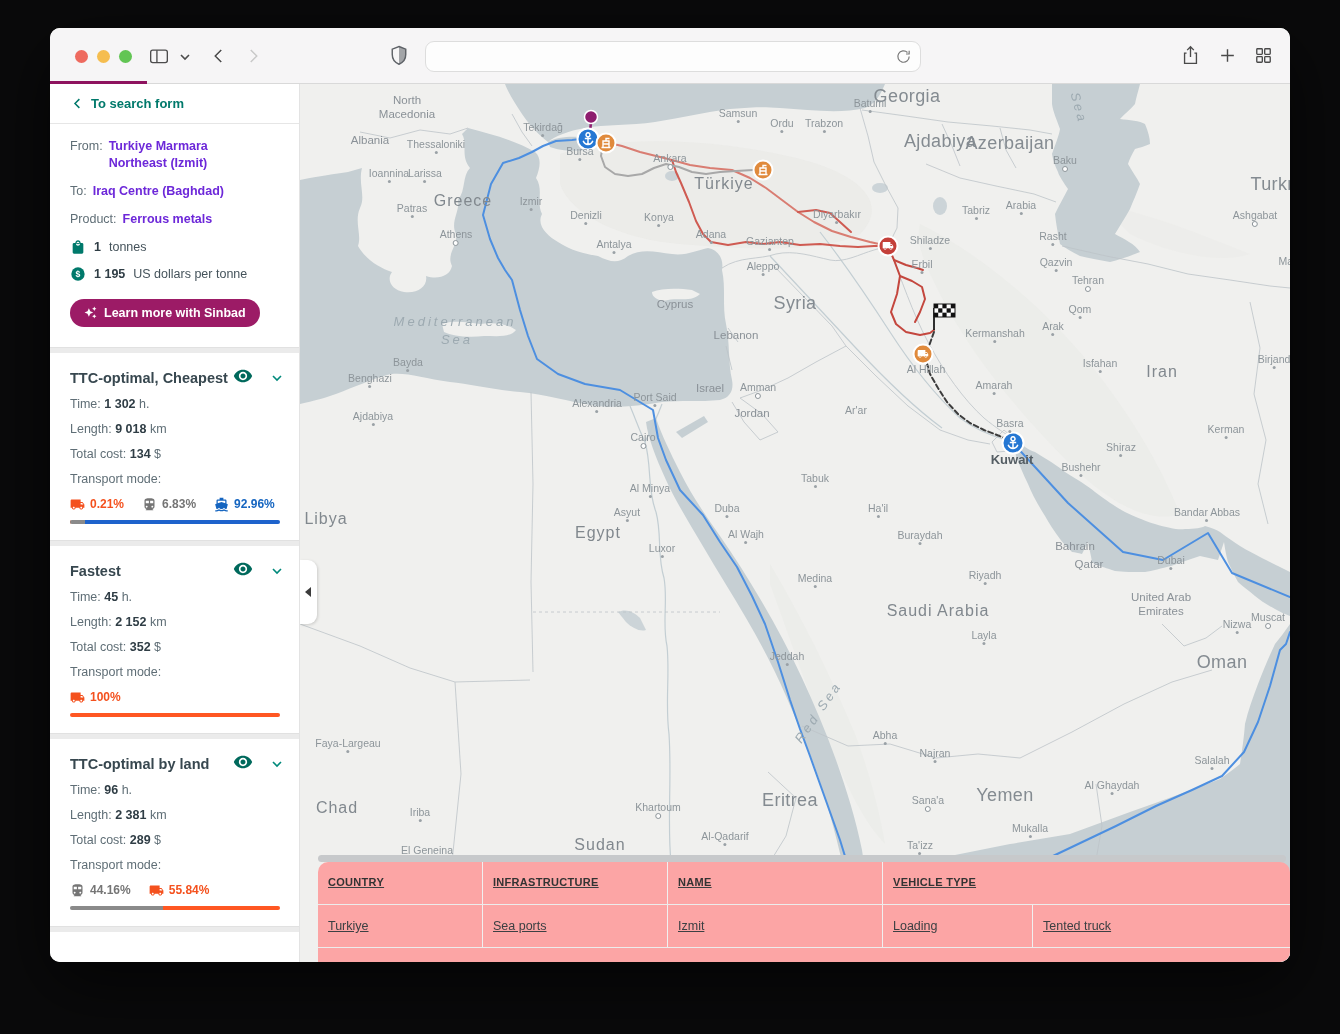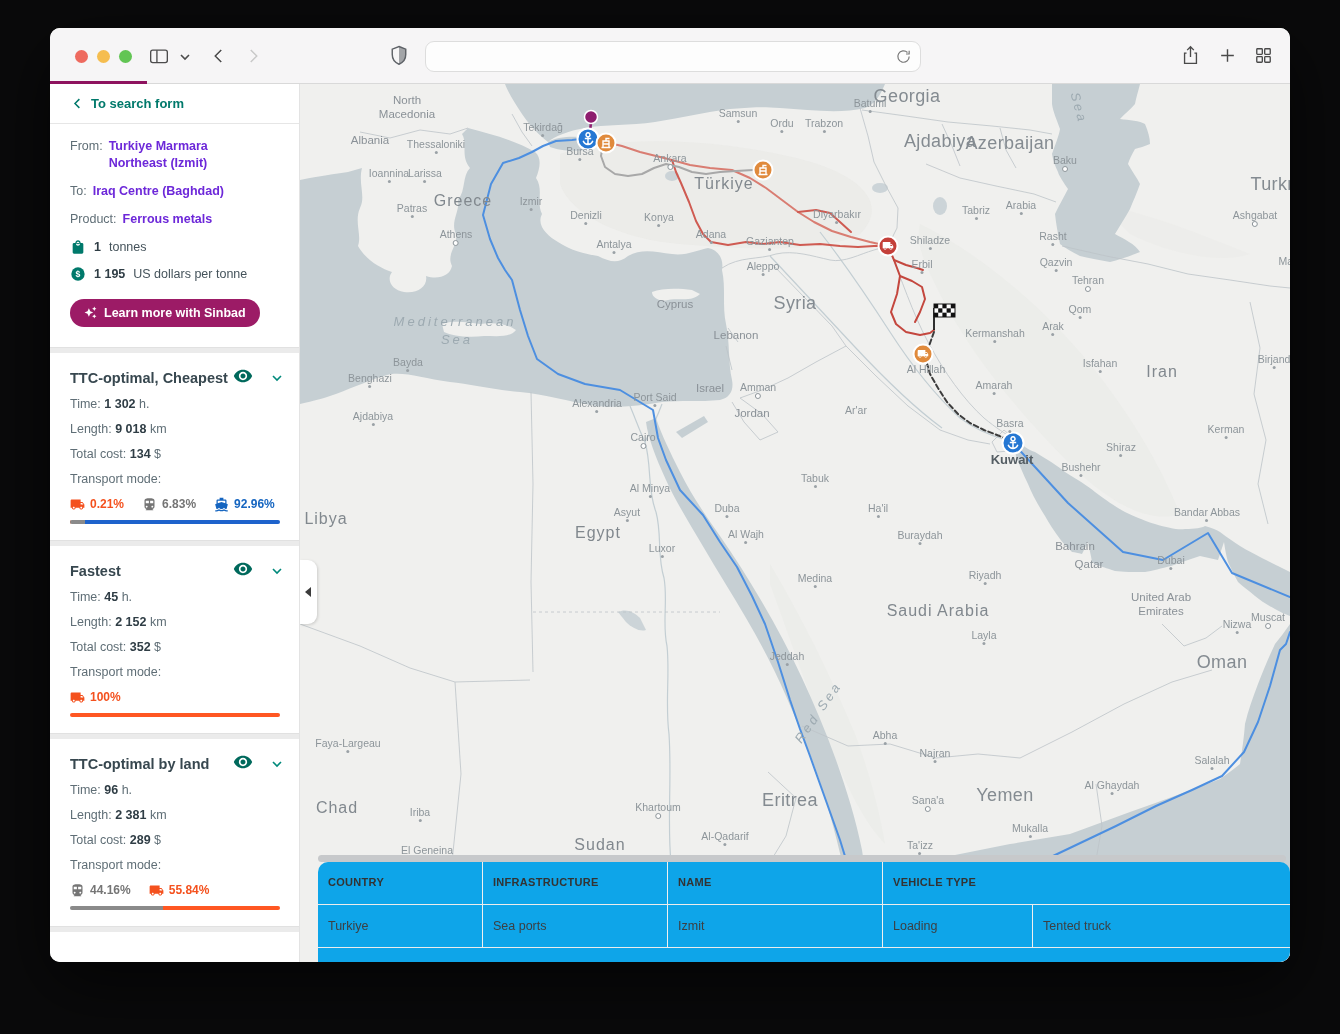--- a/index.html
+++ b/index.html
@@ -44,21 +44,21 @@
   .ml.cs{font-size:11.5px;color:#8a9197;}
   .ml.st{font-size:13px;color:#555e64;font-weight:700;}
   .ml.ct,.ml.cap,.ml.ctn{font-size:10.5px;color:#8d959a;}
   .ml.sea{font-size:13px;font-style:italic;color:#9daab1;letter-spacing:3px;}
   .ml.ct::after{content:'';position:absolute;left:50%;top:100%;margin-left:-1.5px;margin-top:1px;width:3px;height:3px;border-radius:50%;background:#9aa1a6;}
   .ml.cap::after{content:'';position:absolute;left:50%;top:100%;margin-left:-3px;margin-top:0;width:4px;height:4px;border-radius:50%;background:#fdfdfd;border:1.5px solid #8d959a;}
   .collapse-tab{position:absolute;left:0;top:476px;width:17px;height:64px;background:#fff;border-radius:0 9px 9px 0;box-shadow:1px 1px 3px rgba(0,0,0,.15);cursor:pointer;z-index:30;}
   .collapse-tab::after{content:'';position:absolute;left:5px;top:27px;border-top:5px solid transparent;border-bottom:5px solid transparent;border-right:6px solid #3c3c3c;}
   .hscroll{position:absolute;left:18px;top:771px;width:968px;height:7px;background:#c7c9cb;border-radius:4px;z-index:31;cursor:grab;}
   
-  .rtable{position:absolute;left:18px;top:778px;width:972px;height:116px;background:#0ea5e9;border-radius:10px 10px 0 0;z-index:32;overflow:hidden;font-size:12.5px;color:#3c4043;}
+  .rtable{position:absolute;left:18px;top:778px;width:972px;height:116px;background:#fca5a5;border-radius:10px 10px 0 0;z-index:32;overflow:hidden;font-size:12.5px;color:#3c4043;text-decoration:underline;}
   .trow{display:flex;border-bottom:1px solid #ececec;}
   .trow.hd{height:43px;font-size:11px;font-weight:700;letter-spacing:.3px;color:#333;}
   .trow.bd{height:43px;}
   .tcell{padding:14px 10px 0 10px;border-right:1px solid #f0f0f0;overflow:hidden;}
   .tcell:last-child{border-right:none;}
 </style>
 </head>
 <body>
 
 <div class="frame">

